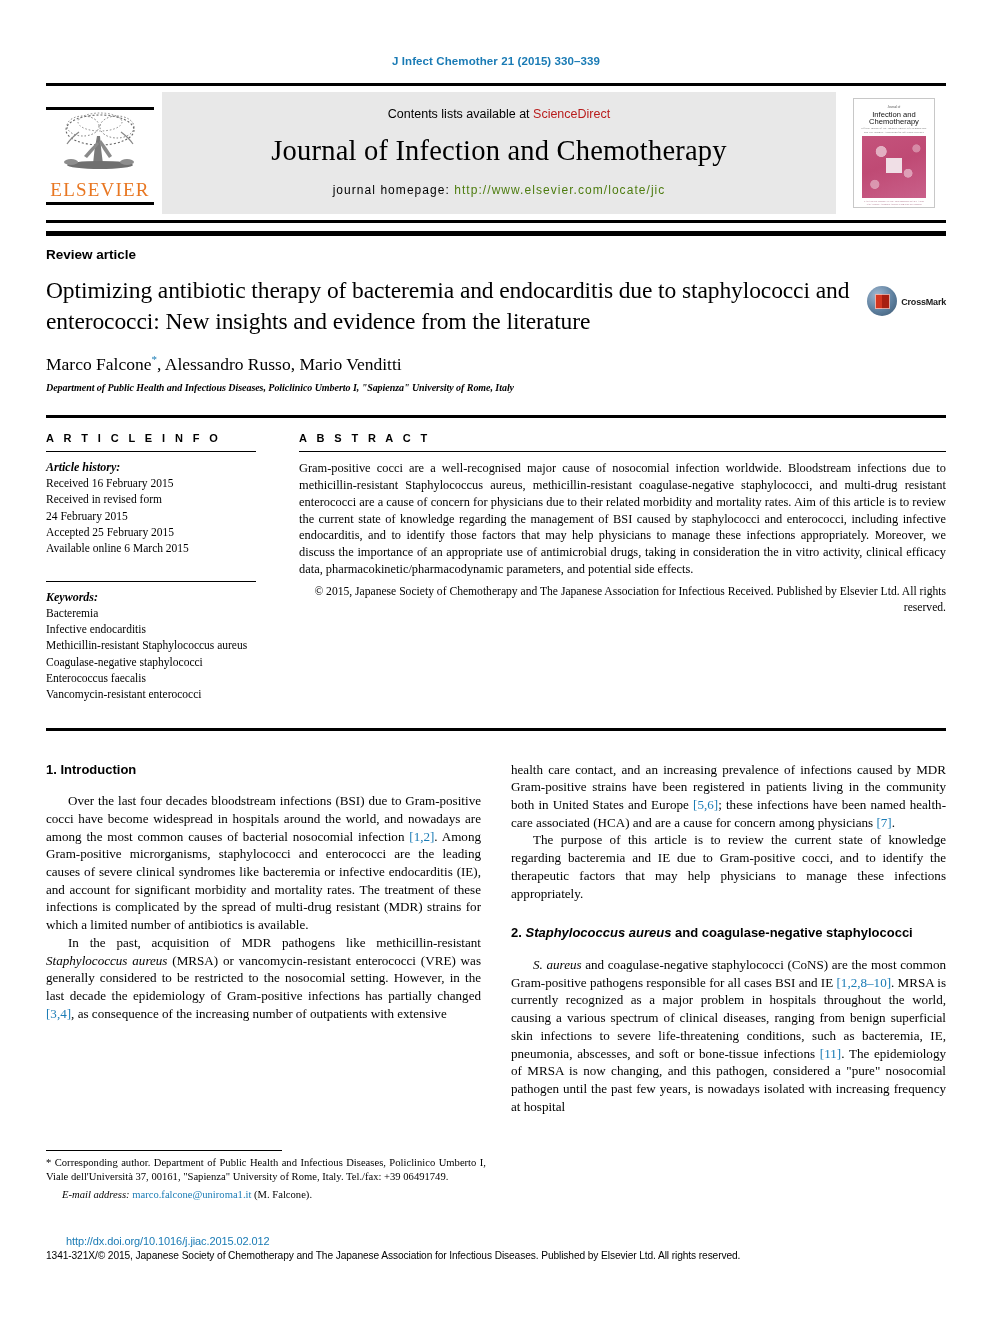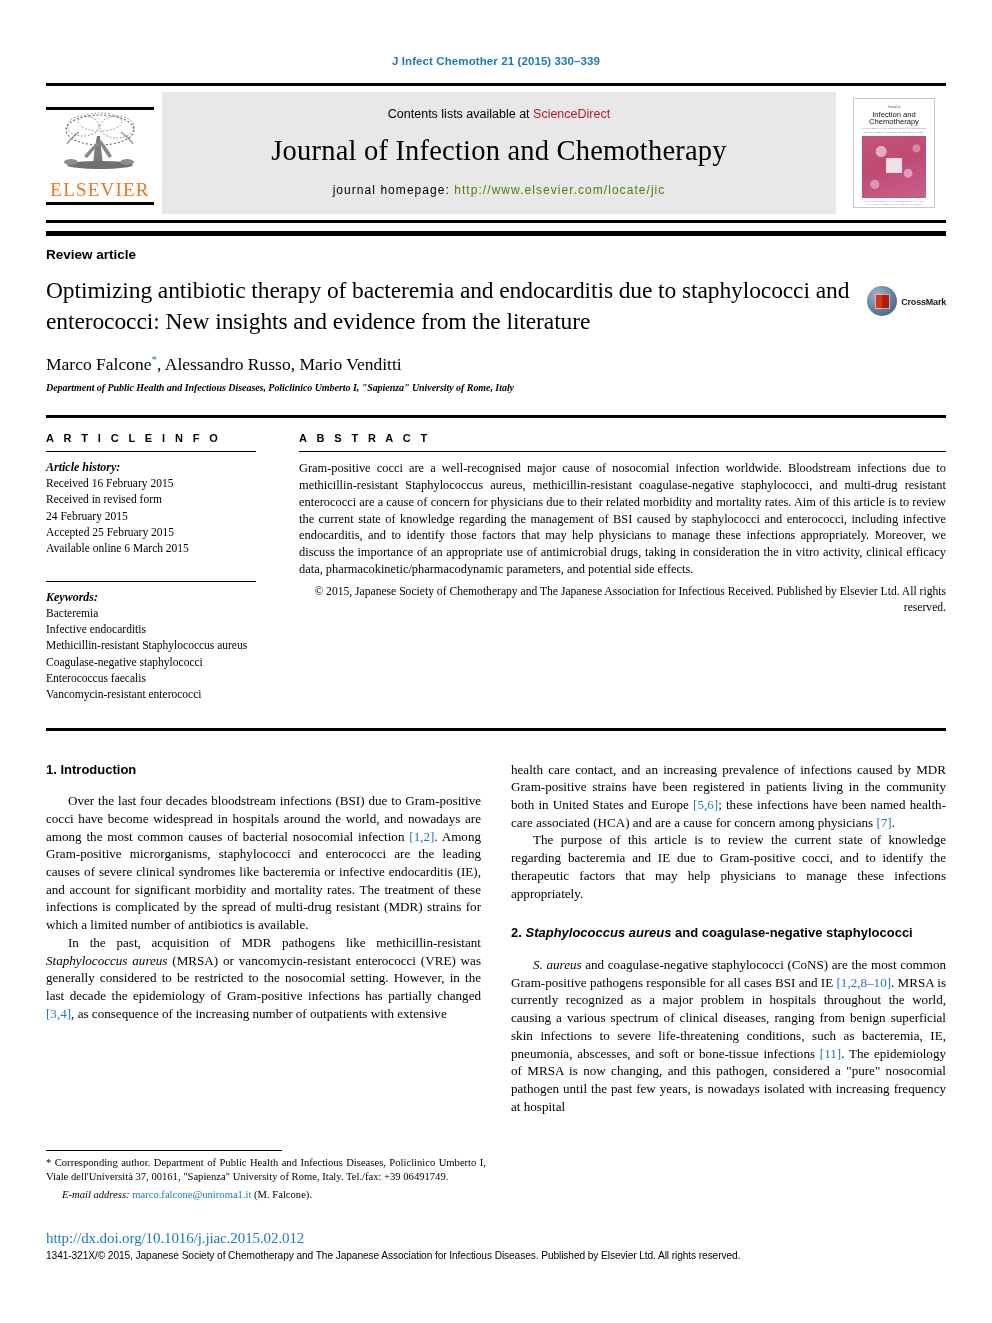--- a/index.html
+++ b/index.html
@@ -337,24 +337,25 @@
   .footnote-email i { font-style: italic; }
   .email-link { color: #1a7bb5; }
 
   .bottom-block {
     position: absolute;
     left: 46px;
     right: 46px;
     bottom: 62px;
   }
   .doi-line {
-    font-family: Liberation Serif, serif;
-    font-size: 15px;
+    font-family: Liberation Sans, sans-serif;
+    font-size: 11px;
     color: #1a7bb5;
     letter-spacing: -.1px;
+    margin-left: 20px;
   }
   .issn-line {
     font-family: "Liberation Sans", sans-serif;
     font-size: 10.2px;
     margin-top: 3px;
     letter-spacing: -.1px;
   }
   .footnote-wrap {
     position: absolute;
     left: 46px;

